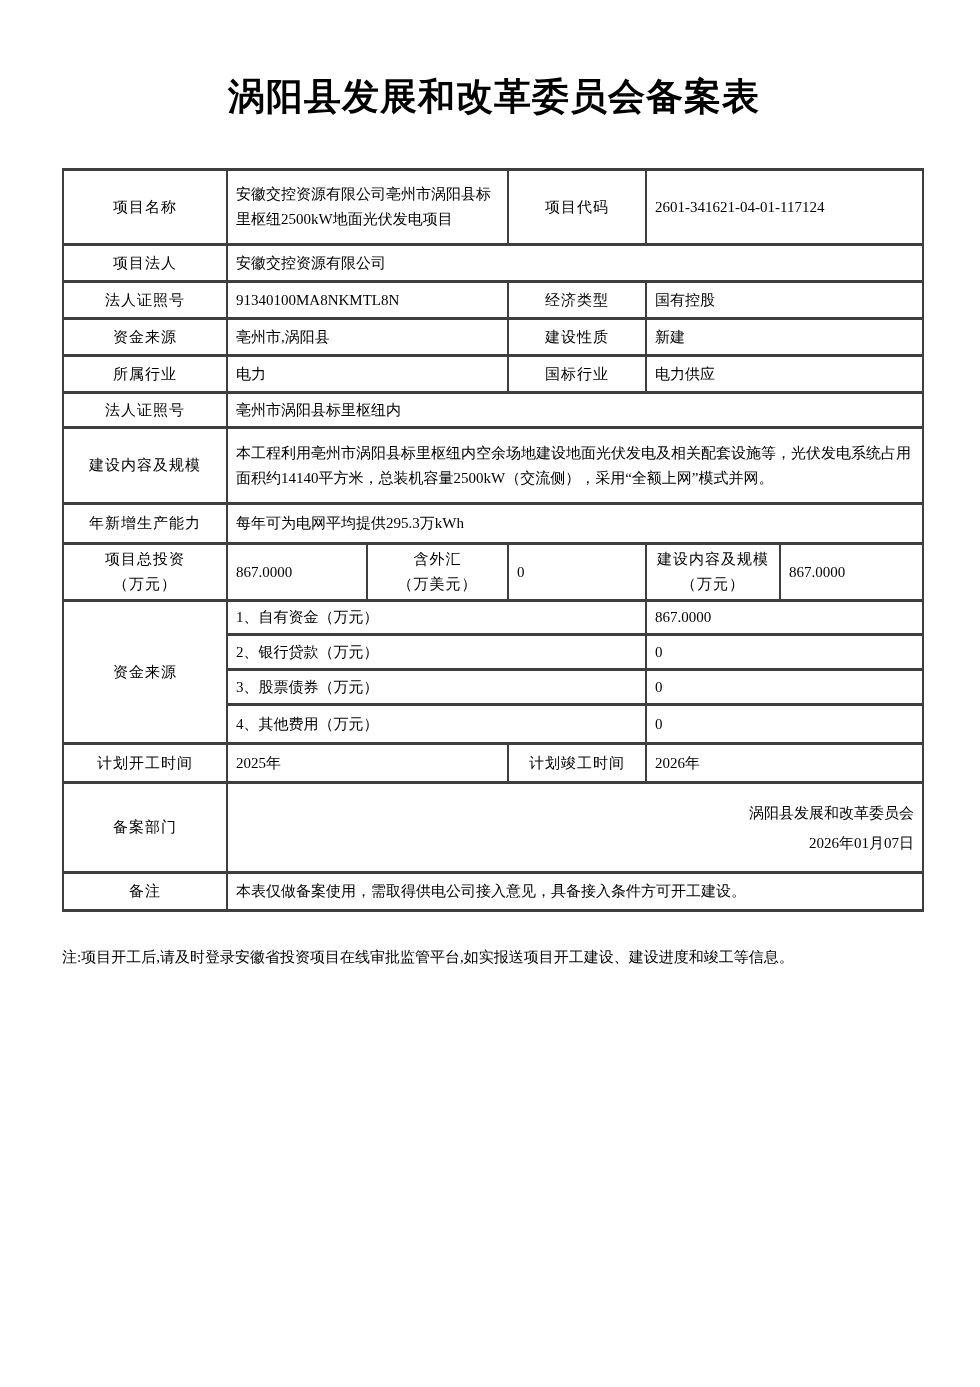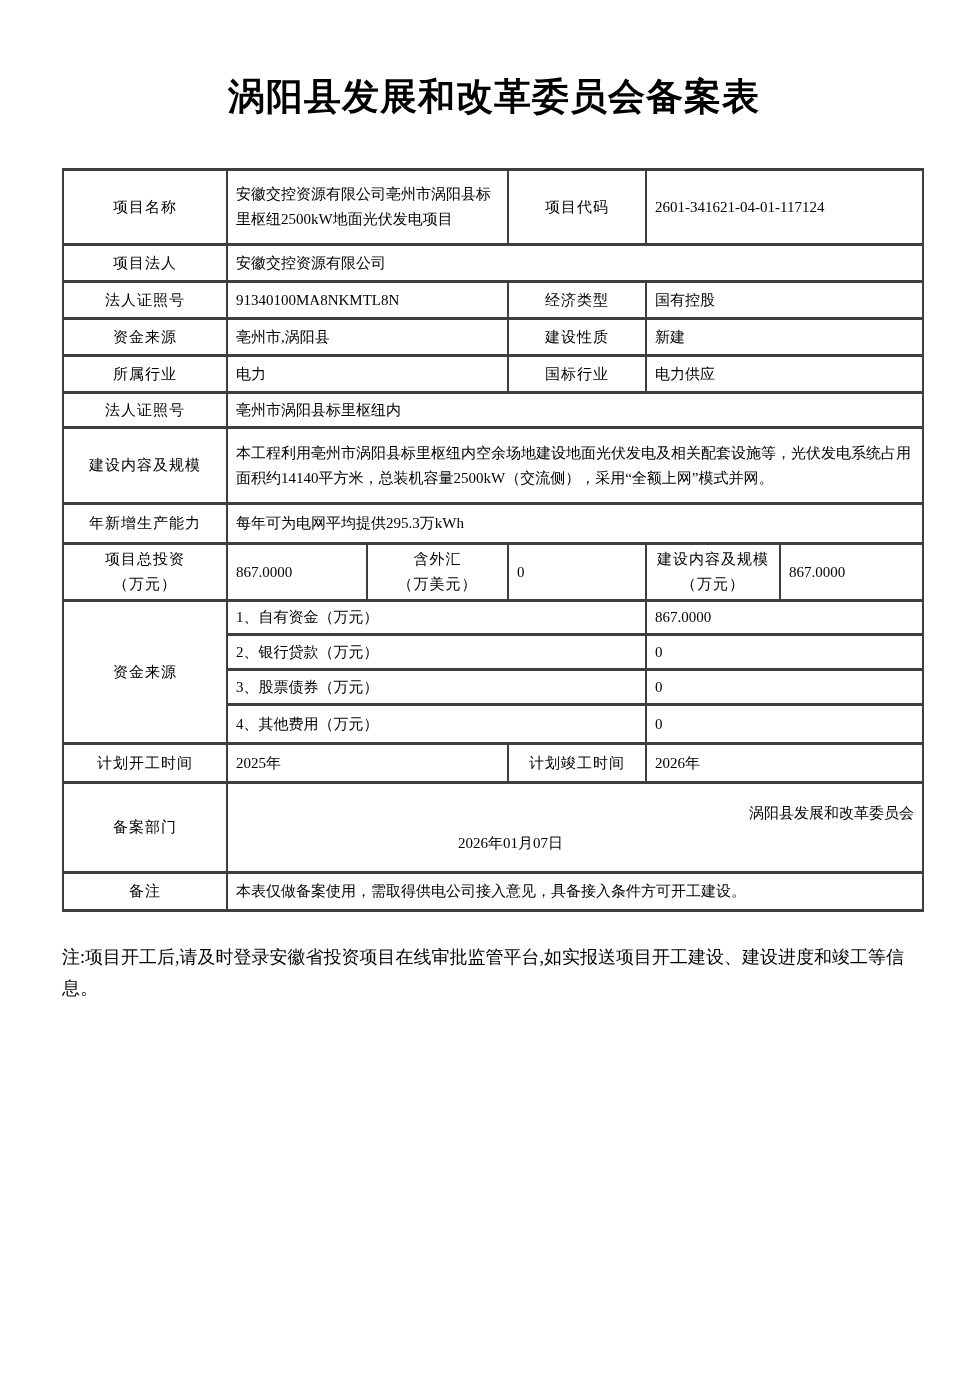--- a/index.html
+++ b/index.html
@@ -54,28 +54,28 @@
   td.val {
     text-align: left;
     padding-left: 10px;
   }
   .dept-name {
     text-align: right;
     padding-left: 150px;
     line-height: 30px;
   }
   .dept-date {
-    text-align: left;
+    text-align: right;
     padding-left: 222px;
     line-height: 30px;
   }
   .footer-note {
     margin: 30px 60px 0 62px;
     width: 858px;
-    font-size: 18px;
+    font-size: 15px;
     line-height: 31px;
     text-align: left;
   }
 </style>
 </head>
 <body>
 
 <div class="page">
 
   <div class="page-title">涡阳县发展和改革委员会备案表</div>

